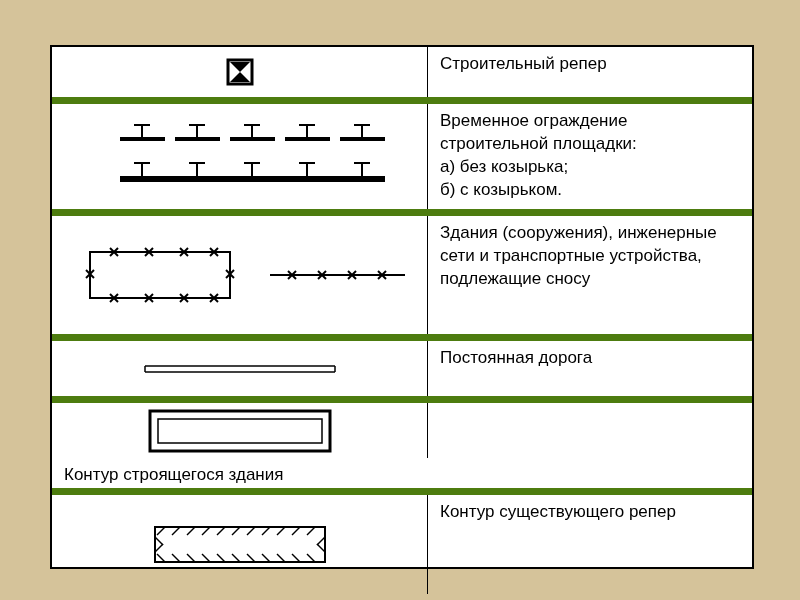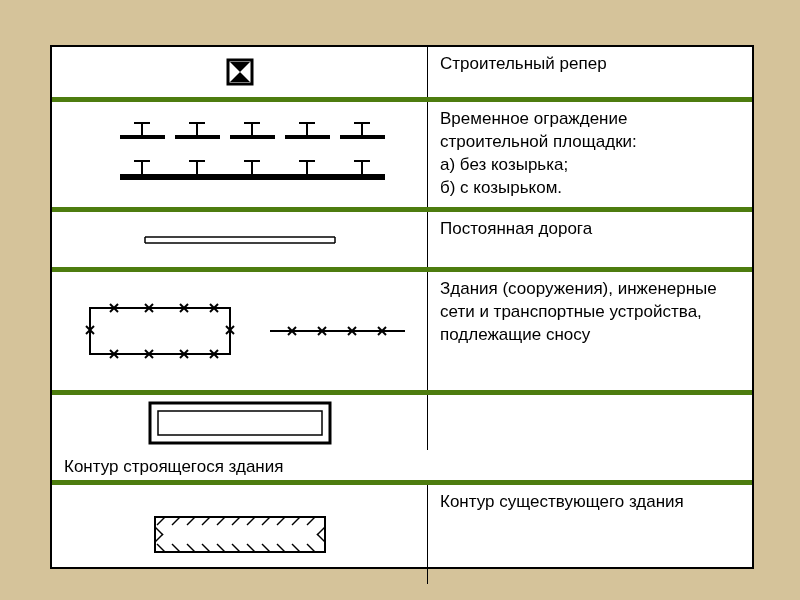--- a/index.html
+++ b/index.html
@@ -1,17 +1,17 @@
 <!DOCTYPE html>
 <html><head>
 <meta charset="utf-8">
 <style>
   html,body{margin:0;padding:0;width:800px;height:600px;background:#d5c39a;font-family:Arial,Helvetica,sans-serif;font-size:17px;color:#000;}
   .sheet{position:absolute;left:50px;top:45px;width:700px;height:520px;background:#fff;border:2px solid #000;}
-  .row{display:flex;border-bottom:5px solid #4d7c0f;}
+  .row{display:flex;border-bottom:7px solid #4d7c0f;}
   .row:last-child{border-bottom:none;}
   .sym{width:375px;border-right:1px solid #000;display:flex;align-items:center;justify-content:center;position:relative;}
   .desc{flex:1;padding:6px 12px;line-height:1.35;}
   .r0{height:50px;} .r1{height:105px;} .r2{height:118px;} .r3{height:55px;} .r4{height:85px;flex-direction:column;} .r5{height:99px;}
   svg{display:block;}
 </style>
 </head>
 <body>
 
 <div class="sheet">
@@ -64,32 +64,20 @@
           <line x1="272" y1="46" x2="272" y2="60"></line>
             <line x1="264" y1="46" x2="280" y2="46"></line>
         </g>
       </svg>
     </div>
     <div class="desc" style="white-space:pre-line;">Временное ограждение строительной площадки:
 а) без козырька;
 б) с козырьком.</div>
   </div>
 
-  <div class="row r3">
-    <div class="sym">
-      <svg width="200" height="20" viewBox="0 0 200 20">
-        <line x1="5" y1="7" x2="195" y2="7" stroke="#000" stroke-width="1.5"></line>
-        <line x1="5" y1="13" x2="195" y2="13" stroke="#000" stroke-width="1.5"></line>
-        <line x1="5" y1="7" x2="5" y2="13" stroke="#000" stroke-width="1.5"></line>
-        <line x1="195" y1="7" x2="195" y2="13" stroke="#000" stroke-width="1.5"></line>
-      </svg>
-    </div>
-    <div class="desc">Постоянная дорога</div>
-  </div>
-
   <div class="row r2">
     <div class="sym">
       <svg width="340" height="70" viewBox="0 0 340 70">
 
         <rect x="20" y="12" width="140" height="46" fill="none" stroke="#000" stroke-width="2"></rect>
         <g stroke="#000" stroke-width="2">
 
           <line x1="40" y1="8" x2="48" y2="16"></line>
             <line x1="48" y1="8" x2="40" y2="16"></line>
           <line x1="75" y1="8" x2="83" y2="16"></line>
@@ -119,20 +107,32 @@
           <line x1="248" y1="31" x2="256" y2="39"></line>
             <line x1="256" y1="31" x2="248" y2="39"></line>
           <line x1="278" y1="31" x2="286" y2="39"></line>
             <line x1="286" y1="31" x2="278" y2="39"></line>
           <line x1="308" y1="31" x2="316" y2="39"></line>
             <line x1="316" y1="31" x2="308" y2="39"></line>
         </g>
       </svg>
     </div>
     <div class="desc">Здания (сооружения), инженерные сети и транспортные устройства, подлежащие сносу</div>
+  </div>
+
+  <div class="row r3">
+    <div class="sym">
+      <svg width="200" height="20" viewBox="0 0 200 20">
+        <line x1="5" y1="7" x2="195" y2="7" stroke="#000" stroke-width="1.5"></line>
+        <line x1="5" y1="13" x2="195" y2="13" stroke="#000" stroke-width="1.5"></line>
+        <line x1="5" y1="7" x2="5" y2="13" stroke="#000" stroke-width="1.5"></line>
+        <line x1="195" y1="7" x2="195" y2="13" stroke="#000" stroke-width="1.5"></line>
+      </svg>
+    </div>
+    <div class="desc">Постоянная дорога</div>
   </div>
 
   <div class="row r4">
     <div class="sym">
       <svg width="200" height="55" viewBox="0 0 200 55">
         <rect x="10" y="8" width="180" height="40" fill="none" stroke="#000" stroke-width="3"></rect>
         <rect x="18" y="16" width="164" height="24" fill="none" stroke="#000" stroke-width="1.5"></rect>
       </svg>
     </div>
     <div class="desc">Контур строящегося здания</div>
@@ -166,16 +166,16 @@
           <line x1="140" y1="45" x2="132" y2="37"></line>
             <line x1="155" y1="45" x2="147" y2="37"></line>
           <line x1="170" y1="45" x2="162" y2="37"></line>
           <line x1="10" y1="20" x2="18" y2="28"></line>
             <line x1="10" y1="35" x2="18" y2="27"></line>
           <line x1="180" y1="20" x2="172" y2="28"></line>
             <line x1="180" y1="35" x2="172" y2="27"></line>
         </g>
       </svg>
     </div>
-    <div class="desc">Контур существующего здания</div>
+    <div class="desc">Контур существующего репер</div>
   </div>
 
 </div>
 
 </body></html>

